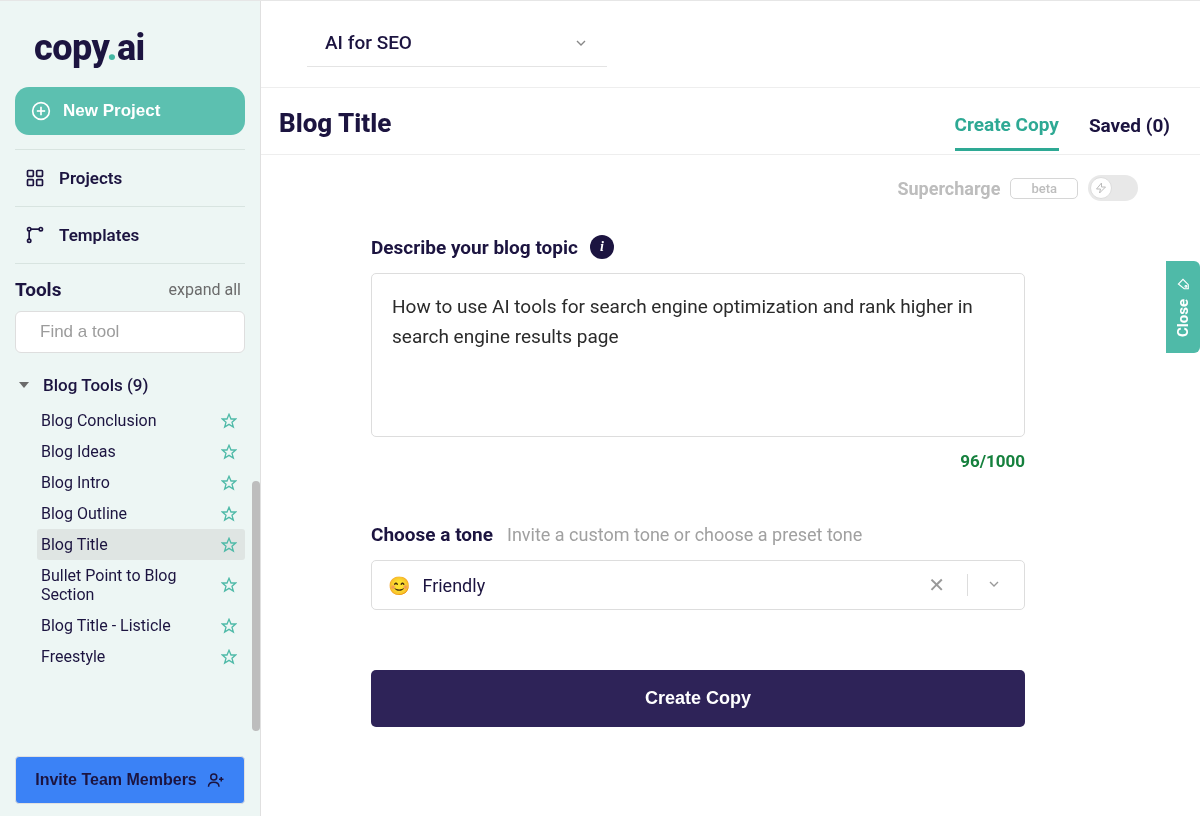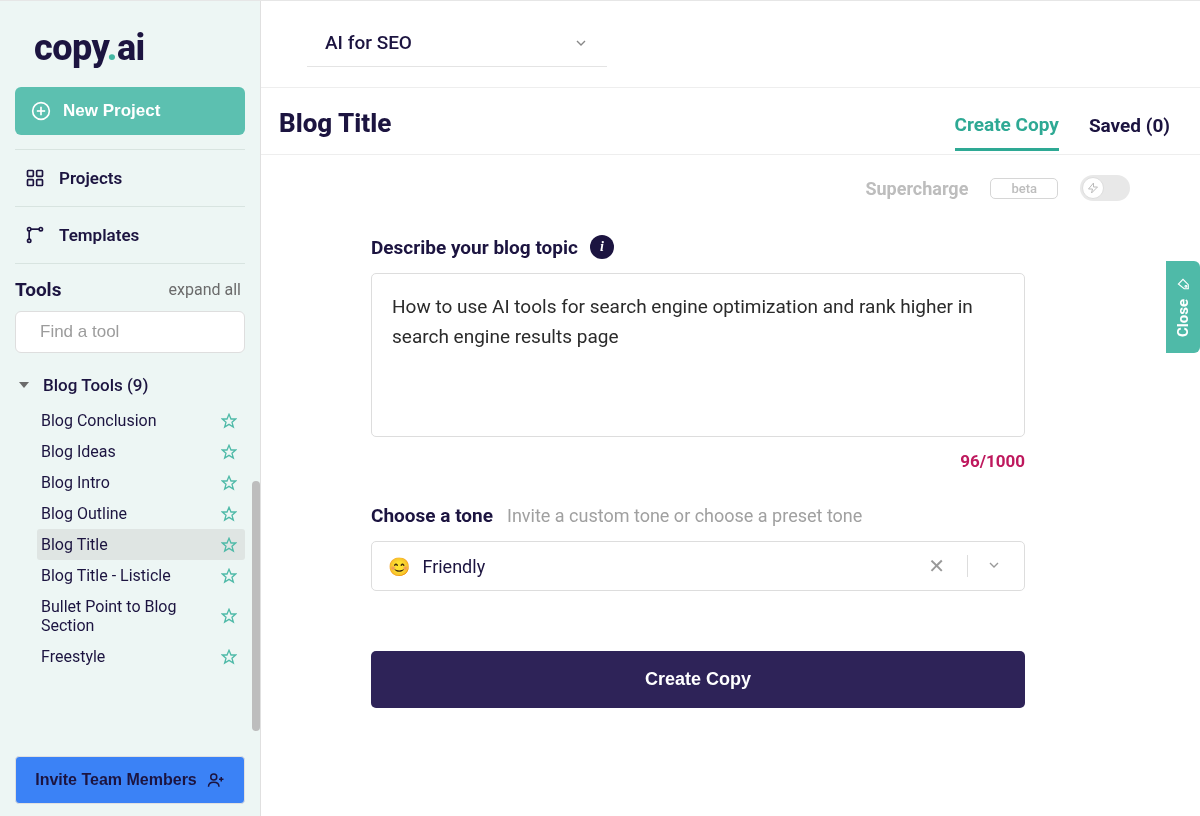--- a/index.html
+++ b/index.html
@@ -37,21 +37,21 @@
   .logo .dot { color: #43b6a2; }
   .logo .i-dot { position: relative; }
 
   .sidebar-inner { padding: 0 15px; }
 
   .new-project-btn {
     width: 100%;
     background: #5cc0b0;
     color: #fff;
     border: none;
-    border-radius: 6px;
+    border-radius: 14px;
     padding: 14px 16px;
     font-size: 17px;
     font-weight: 700;
     display: flex;
     align-items: center;
     gap: 12px;
     cursor: pointer;
   }
   .new-project-btn svg { flex-shrink: 0; }
 
@@ -214,25 +214,25 @@
   .tab.saved { color: #1c1440; }
 
   .content {
     flex: 1;
     padding: 30px 60px 20px 110px;
     position: relative;
     overflow: hidden;
   }
   .supercharge {
     position: absolute;
-    right: 70px;
+    right: 62px;
     top: 20px;
     display: flex;
     align-items: center;
-    gap: 22px;
+    gap: 10px;
     color: #bdbdbd;
     font-weight: 700;
     font-size: 18px;
   }
   .beta-pill {
     border: 1px solid #d6d6d6;
     border-radius: 5px;
     font-size: 13px;
     font-weight: 500;
     padding: 2px 20px;
@@ -288,31 +288,31 @@
     font-size: 19px;
     color: #2b2b2b;
     margin-top: 14px;
     resize: none;
     line-height: 1.6;
     font-family: inherit;
   }
   .char-count {
     width: 654px;
     text-align: right;
-    color: #be185d;
+    color: #15803d;
     font-weight: 700;
     font-size: 17px;
     margin-top: 10px;
   }
 
   .tone-row {
     display: flex;
     align-items: center;
     gap: 14px;
-    margin-top: 33px;
+    margin-top: 52px;
   }
   .tone-label { font-size: 19px; font-weight: 700; }
   .tone-hint { font-size: 18px; color: #a0a0a0; }
 
   .tone-select {
     width: 654px;
     border: 1px solid #ddd;
     border-radius: 5px;
     padding: 12px 16px;
     display: flex;
@@ -443,27 +443,27 @@
               <polygon points="12 2 15 9 22 9 16.5 14 18.5 21 12 17 5.5 21 7.5 14 2 9 9 9"></polygon>
             </svg>
         </li>
         <li class="tool-item active">
           <span>Blog Title</span>
           <svg class="star" width="16" height="16" viewBox="0 0 24 24" fill="none" stroke="#4fbaa8" stroke-width="2">
               <polygon points="12 2 15 9 22 9 16.5 14 18.5 21 12 17 5.5 21 7.5 14 2 9 9 9"></polygon>
             </svg>
         </li>
         <li class="tool-item">
+          <span>Bullet Point to Blog Section</span>
+          <svg class="star" width="16" height="16" viewBox="0 0 24 24" fill="none" stroke="#4fbaa8" stroke-width="2">
+              <polygon points="12 2 15 9 22 9 16.5 14 18.5 21 12 17 5.5 21 7.5 14 2 9 9 9"></polygon>
+            </svg>
+        </li>
+        <li class="tool-item">
           <span>Blog Title - Listicle</span>
-          <svg class="star" width="16" height="16" viewBox="0 0 24 24" fill="none" stroke="#4fbaa8" stroke-width="2">
-              <polygon points="12 2 15 9 22 9 16.5 14 18.5 21 12 17 5.5 21 7.5 14 2 9 9 9"></polygon>
-            </svg>
-        </li>
-        <li class="tool-item">
-          <span>Bullet Point to Blog Section</span>
           <svg class="star" width="16" height="16" viewBox="0 0 24 24" fill="none" stroke="#4fbaa8" stroke-width="2">
               <polygon points="12 2 15 9 22 9 16.5 14 18.5 21 12 17 5.5 21 7.5 14 2 9 9 9"></polygon>
             </svg>
         </li>
         <li class="tool-item">
           <span>Freestyle</span>
           <svg class="star" width="16" height="16" viewBox="0 0 24 24" fill="none" stroke="#4fbaa8" stroke-width="2">
               <polygon points="12 2 15 9 22 9 16.5 14 18.5 21 12 17 5.5 21 7.5 14 2 9 9 9"></polygon>
             </svg>
         </li>

